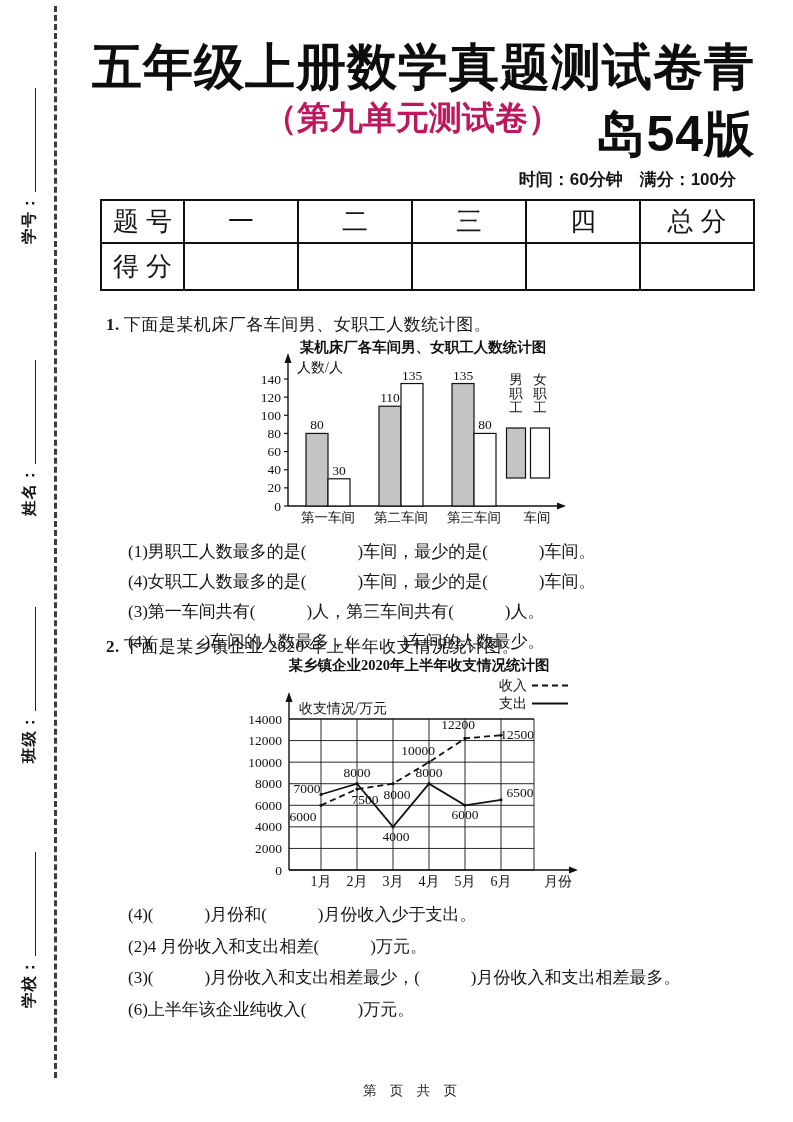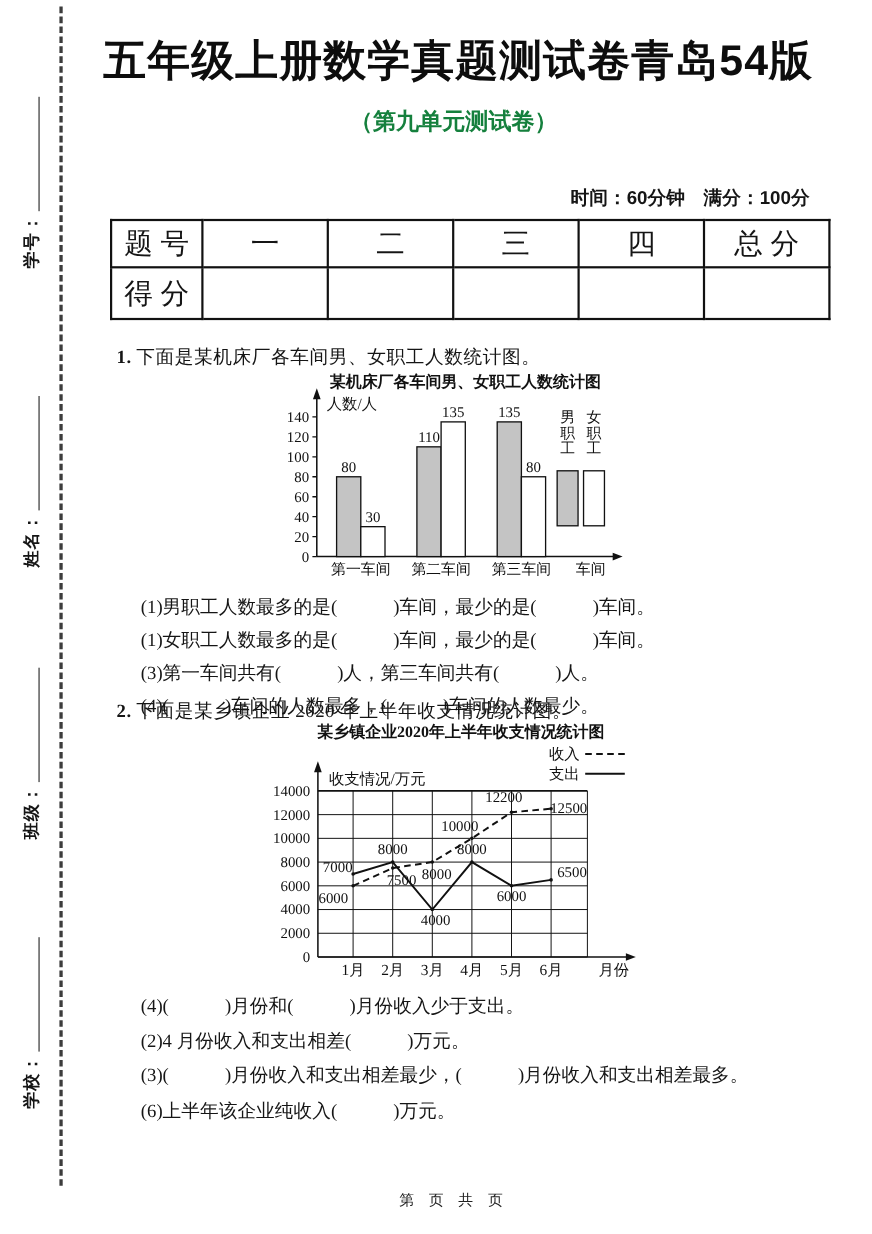--- a/index.html
+++ b/index.html
@@ -16,28 +16,28 @@
   .sidebar-field{
     position:absolute;left:16px;width:156px;height:24px;
     transform-origin:0 0;transform:rotate(-90deg);
     display:flex;align-items:flex-end;
     font-size:15.5px;font-weight:600;letter-spacing:1px;white-space:nowrap;
   }
   .sf-line{flex:1;border-bottom:1.6px solid #222;margin-bottom:4px;margin-left:2px;}
   .f0{top:244px}.f1{top:516px}.f2{top:763px}.f3{top:1008px}
   
   .title{
-    position:absolute;left:80px;top:24px;width:665px;margin:4px;
-    text-align:center;font-family:"Liberation Sans",sans-serif;
-    font-size:39px;font-weight:bold;letter-spacing:1px;color:#0d0d0d;
+    position:absolute;left:80px;top:24px;width:665px;margin:10px;
+    text-align:right;font-family:"Liberation Sans",sans-serif;
+    font-size:50px;font-weight:bold;letter-spacing:1px;color:#0d0d0d;
   }
   .subtitle{
     position:absolute;left:80px;top:96px;width:665px;margin:0;
     text-align:center;font-family:"Liberation Sans",sans-serif;
-    font-size:21px;font-weight:bold;color:#15803d;
+    font-size:33px;font-weight:bold;color:#be185d;
   }
   .meta{
     position:absolute;left:80px;top:168px;width:656px;
     text-align:right;font-family:"Liberation Sans",sans-serif;
     font-size:17px;font-weight:bold;
   }
   
   .score-table{
     position:absolute;left:100px;top:199px;
     border-collapse:collapse;table-layout:fixed;
@@ -167,21 +167,21 @@
       <text x="273" y="76" font-size="13.5" text-anchor="middle" fill="#111" font-family="&quot;Liberation Serif&quot;,serif">工</text>
       <rect x="263.5" y="92" width="19" height="50" fill="#c4c4c4" stroke="#111" stroke-width="1.2"></rect>
       <text x="297" y="48" font-size="13.5" text-anchor="middle" fill="#111" font-family="&quot;Liberation Serif&quot;,serif">女</text>
       <text x="297" y="62" font-size="13.5" text-anchor="middle" fill="#111" font-family="&quot;Liberation Serif&quot;,serif">职</text>
       <text x="297" y="76" font-size="13.5" text-anchor="middle" fill="#111" font-family="&quot;Liberation Serif&quot;,serif">工</text>
       <rect x="287.5" y="92" width="19" height="50" fill="#ffffff" stroke="#111" stroke-width="1.2"></rect>
     </svg>
 
   <div class="subs subs1">
     <div>(1)男职工人数最多的是(　　　)车间，最少的是(　　　)车间。</div>
-    <div>(1)女职工人数最多的是(　　　)车间，最少的是(　　　)车间。</div>
+    <div>(4)女职工人数最多的是(　　　)车间，最少的是(　　　)车间。</div>
     <div>(3)第一车间共有(　　　)人，第三车间共有(　　　)人。</div>
     <div>(4)(　　　)车间的人数最多，(　　　)车间的人数最少。</div>
   </div>
 
   <div class="qline q2line">
     <span class="qnum">2.</span><span>下面是某乡镇企业 2020 年上半年收支情况统计图。</span>
   </div>
 
   <svg class="line-chart" id="line-chart" width="436" height="240" viewBox="0 0 436 240">
       <text x="195" y="15" font-size="14.5" text-anchor="middle" fill="#111" font-family="&quot;Liberation Serif&quot;,serif" font-weight="bold">某乡镇企业2020年上半年收支情况统计图</text>

